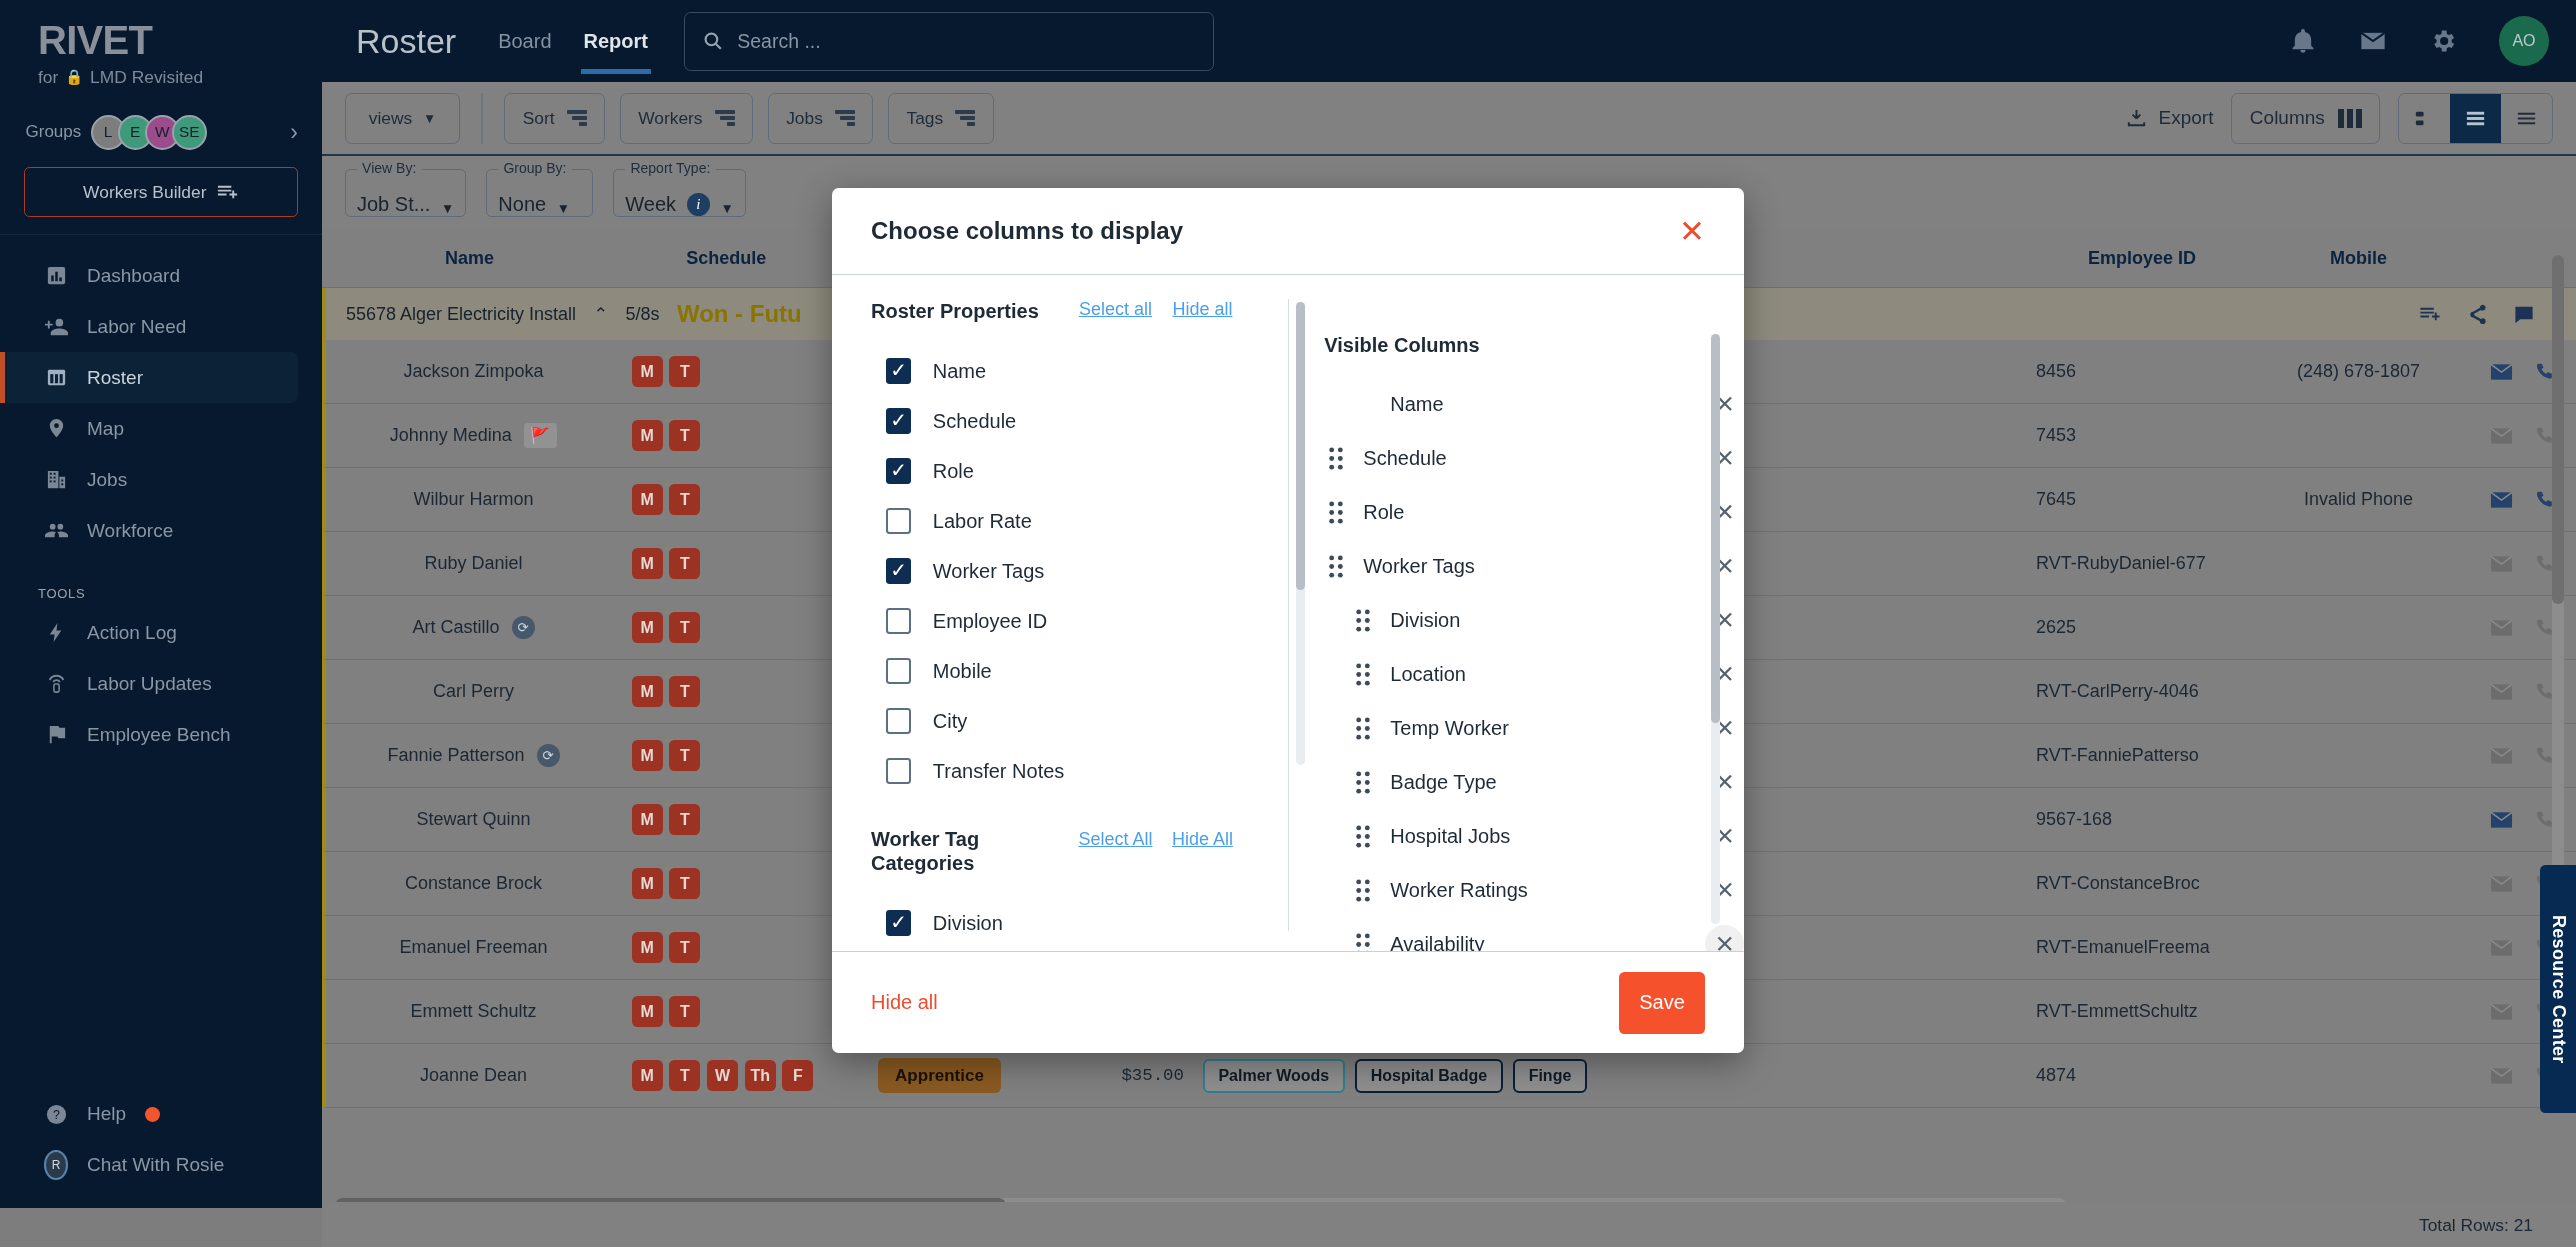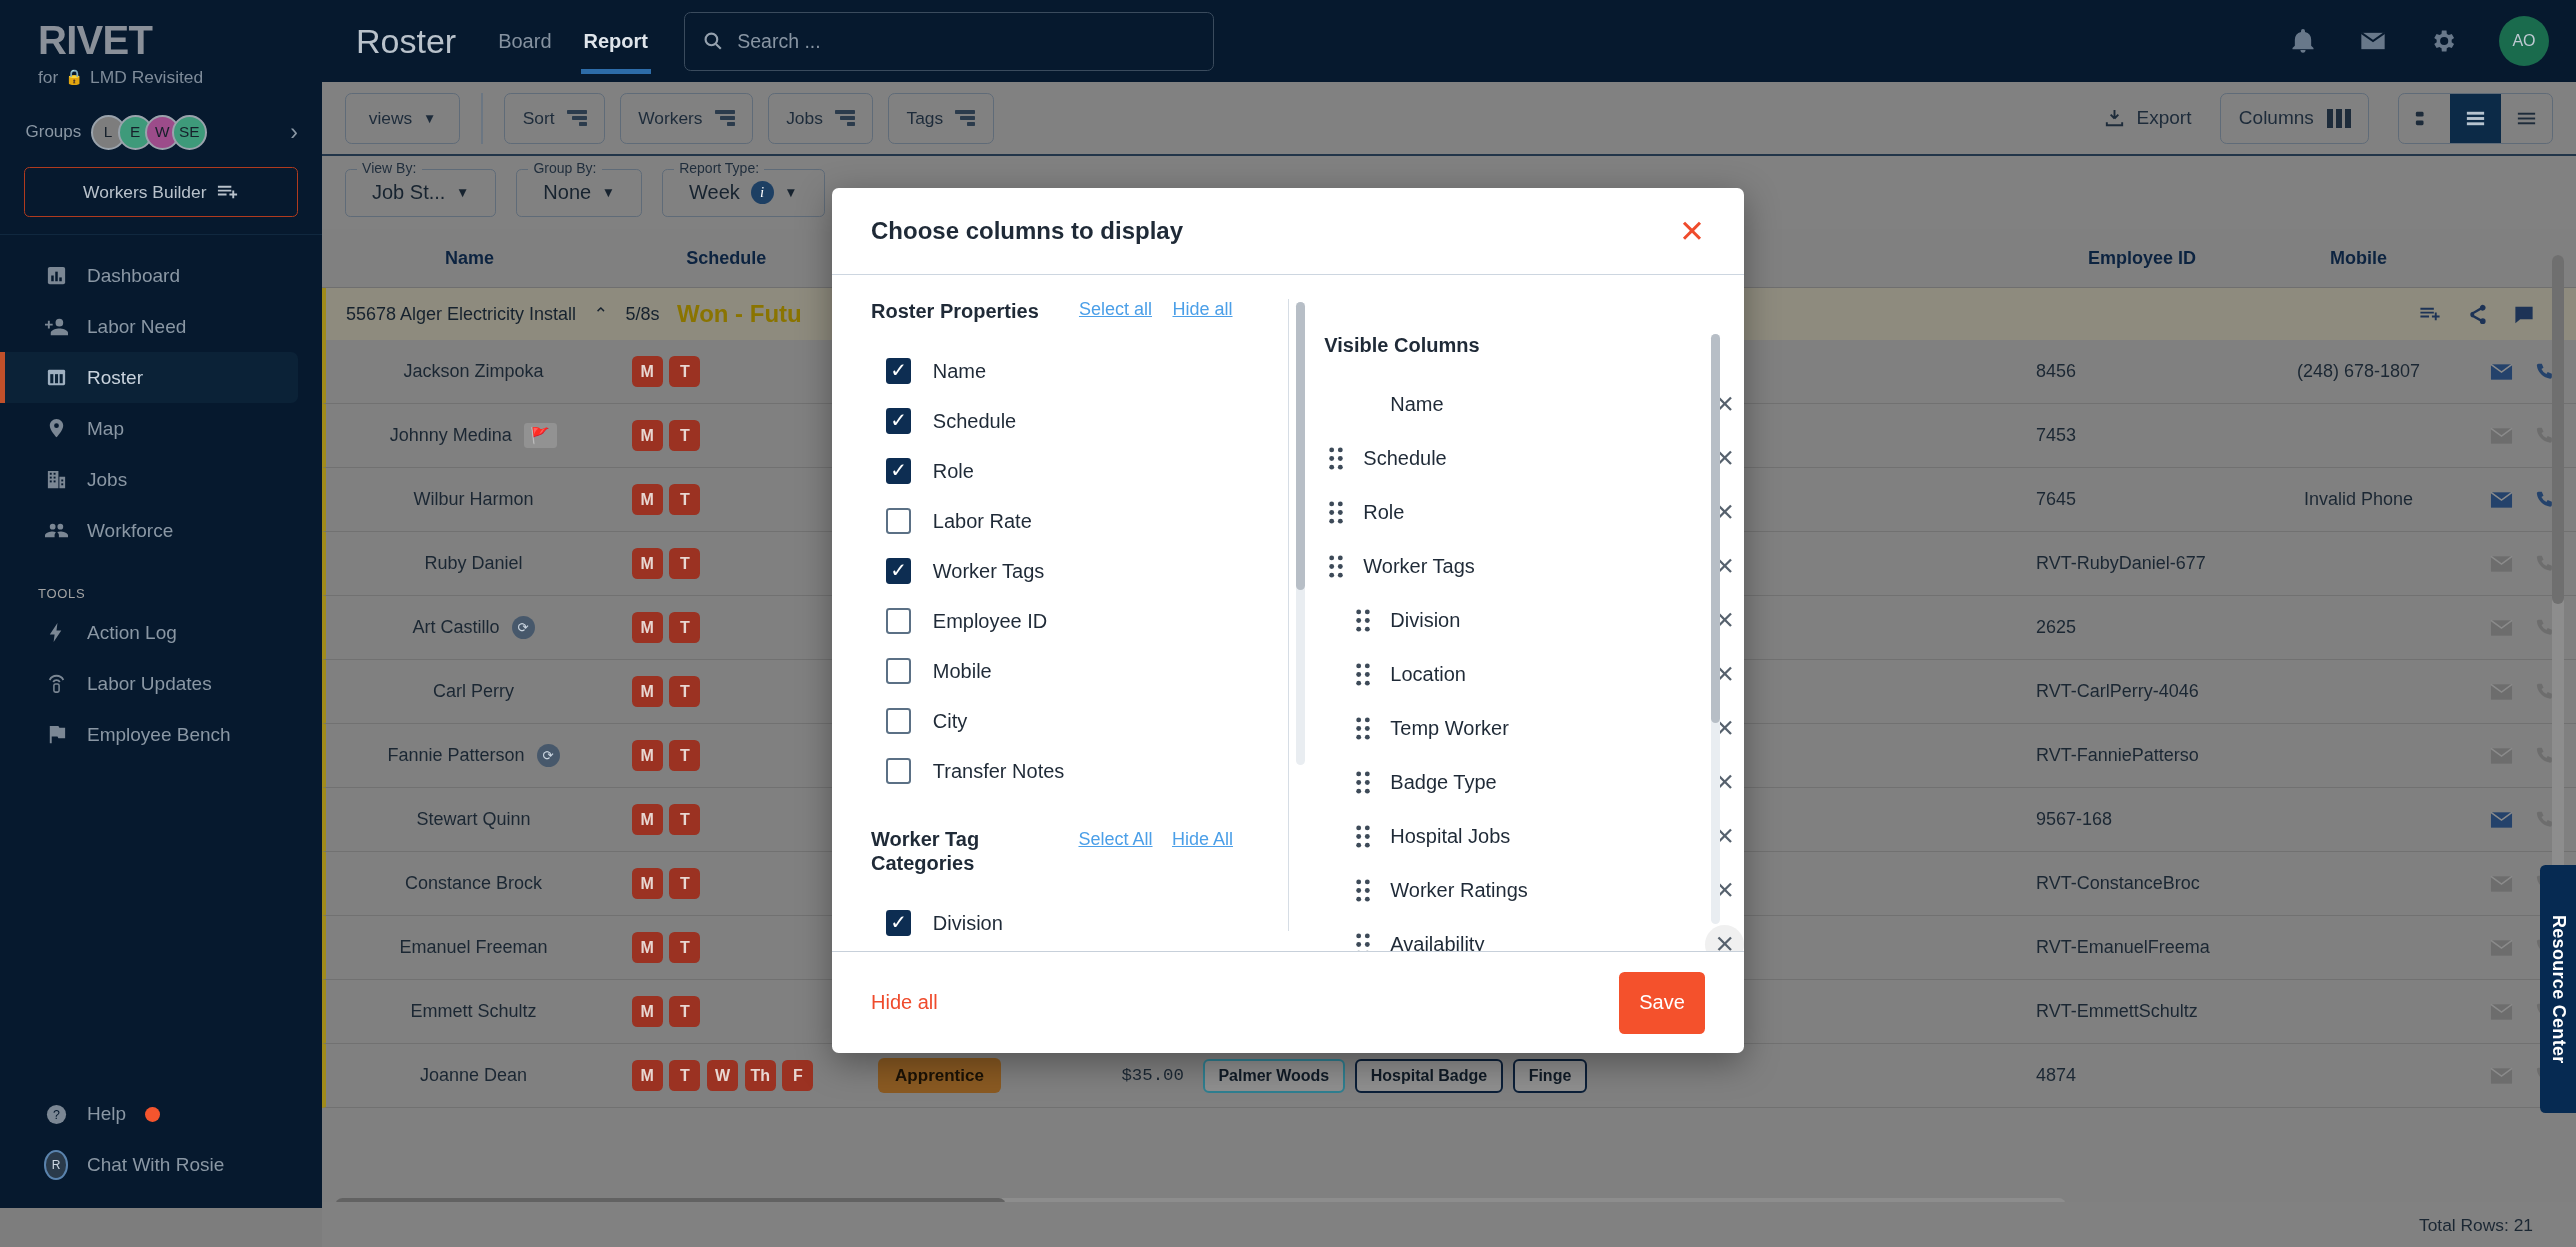--- a/index.html
+++ b/index.html
@@ -110,21 +110,21 @@
   .tb-btn {
     height: 51px; border: 1.3px solid #5f6b78; border-radius: 6.7px;
     display: flex; align-items: center; gap: 12px; padding: 0 17.4px;
     font-size: 17.4px; color: #1d2b3a; cursor: pointer;
   }
   .filter-ico { display: inline-flex; flex-direction: column; gap: 2.7px; align-items: flex-end; }
   .filter-ico i { display: block; height: 3.4px; background: #2b3b4c; border-radius: 0.7px; }
   .filter-ico i:nth-child(1) { width: 20px; }
   .filter-ico i:nth-child(2) { width: 14.8px; }
   .filter-ico i:nth-child(3) { width: 8px; }
-  .tb-right { margin-left: auto; display: flex; align-items: center; gap: 29px; }
+  .tb-right { margin-left: auto; display: flex; align-items: center; gap: 18px; }
   .export-btn { display: flex; align-items: center; gap: 10.7px; font-size: 19px; color: #1d2b3a; cursor: pointer; }
   .export-btn svg { width: 23px; height: 23px; fill: #1d2b3a; }
   .columns-btn {
     height: 51px; border: 1.3px solid #5f6b78; border-radius: 6.7px;
     display: flex; align-items: center; gap: 13.4px; padding: 0 17.4px;
     font-size: 19px; color: #1d2b3a; cursor: pointer;
   }
   .col-ico { display: flex; gap: 2.7px; }
   .col-ico i { width: 6px; height: 19px; background: #1d2b3a; display: block; }
   .view-toggle { display: flex; border: 1.3px solid #5f6b78; border-radius: 6.7px; overflow: hidden; height: 51px; }
@@ -134,21 +134,21 @@
   .vt.active svg { fill: #b7c3cf; }
 
   
   .subbar {
     position: absolute; left: 322px; top: 154px; width: 2254px; height: 75px;
     background: #818181; display: flex; align-items: center; padding: 0 23px; gap: 20px; z-index: 19;
     border-top: 2px solid #223549;
   }
   .fieldset {
     position: relative; height: 48px; border: 1.3px solid #5f6b78; border-radius: 5.4px;
-    display: flex; align-items: center; padding: 0 26px; gap: 10.7px; min-width: 107px;
+    display: flex; align-items: flex-end; padding: 0 11px; gap: 10.7px; min-width: 107px;
     font-size: 20px; color: #17232f;
   }
   .fieldset .legend {
     position: absolute; top: -10px; left: 10.7px; background: #818181;
     padding: 0 5.4px; font-size: 14px; color: #1f2d3c;
   }
   .info-badge {
     width: 23px; height: 23px; border-radius: 50%; background: #1d3f63;
     color: #fff; font-size: 14.8px; display: flex; align-items: center; justify-content: center;
     font-family: "Liberation Serif", serif; font-style: italic;

